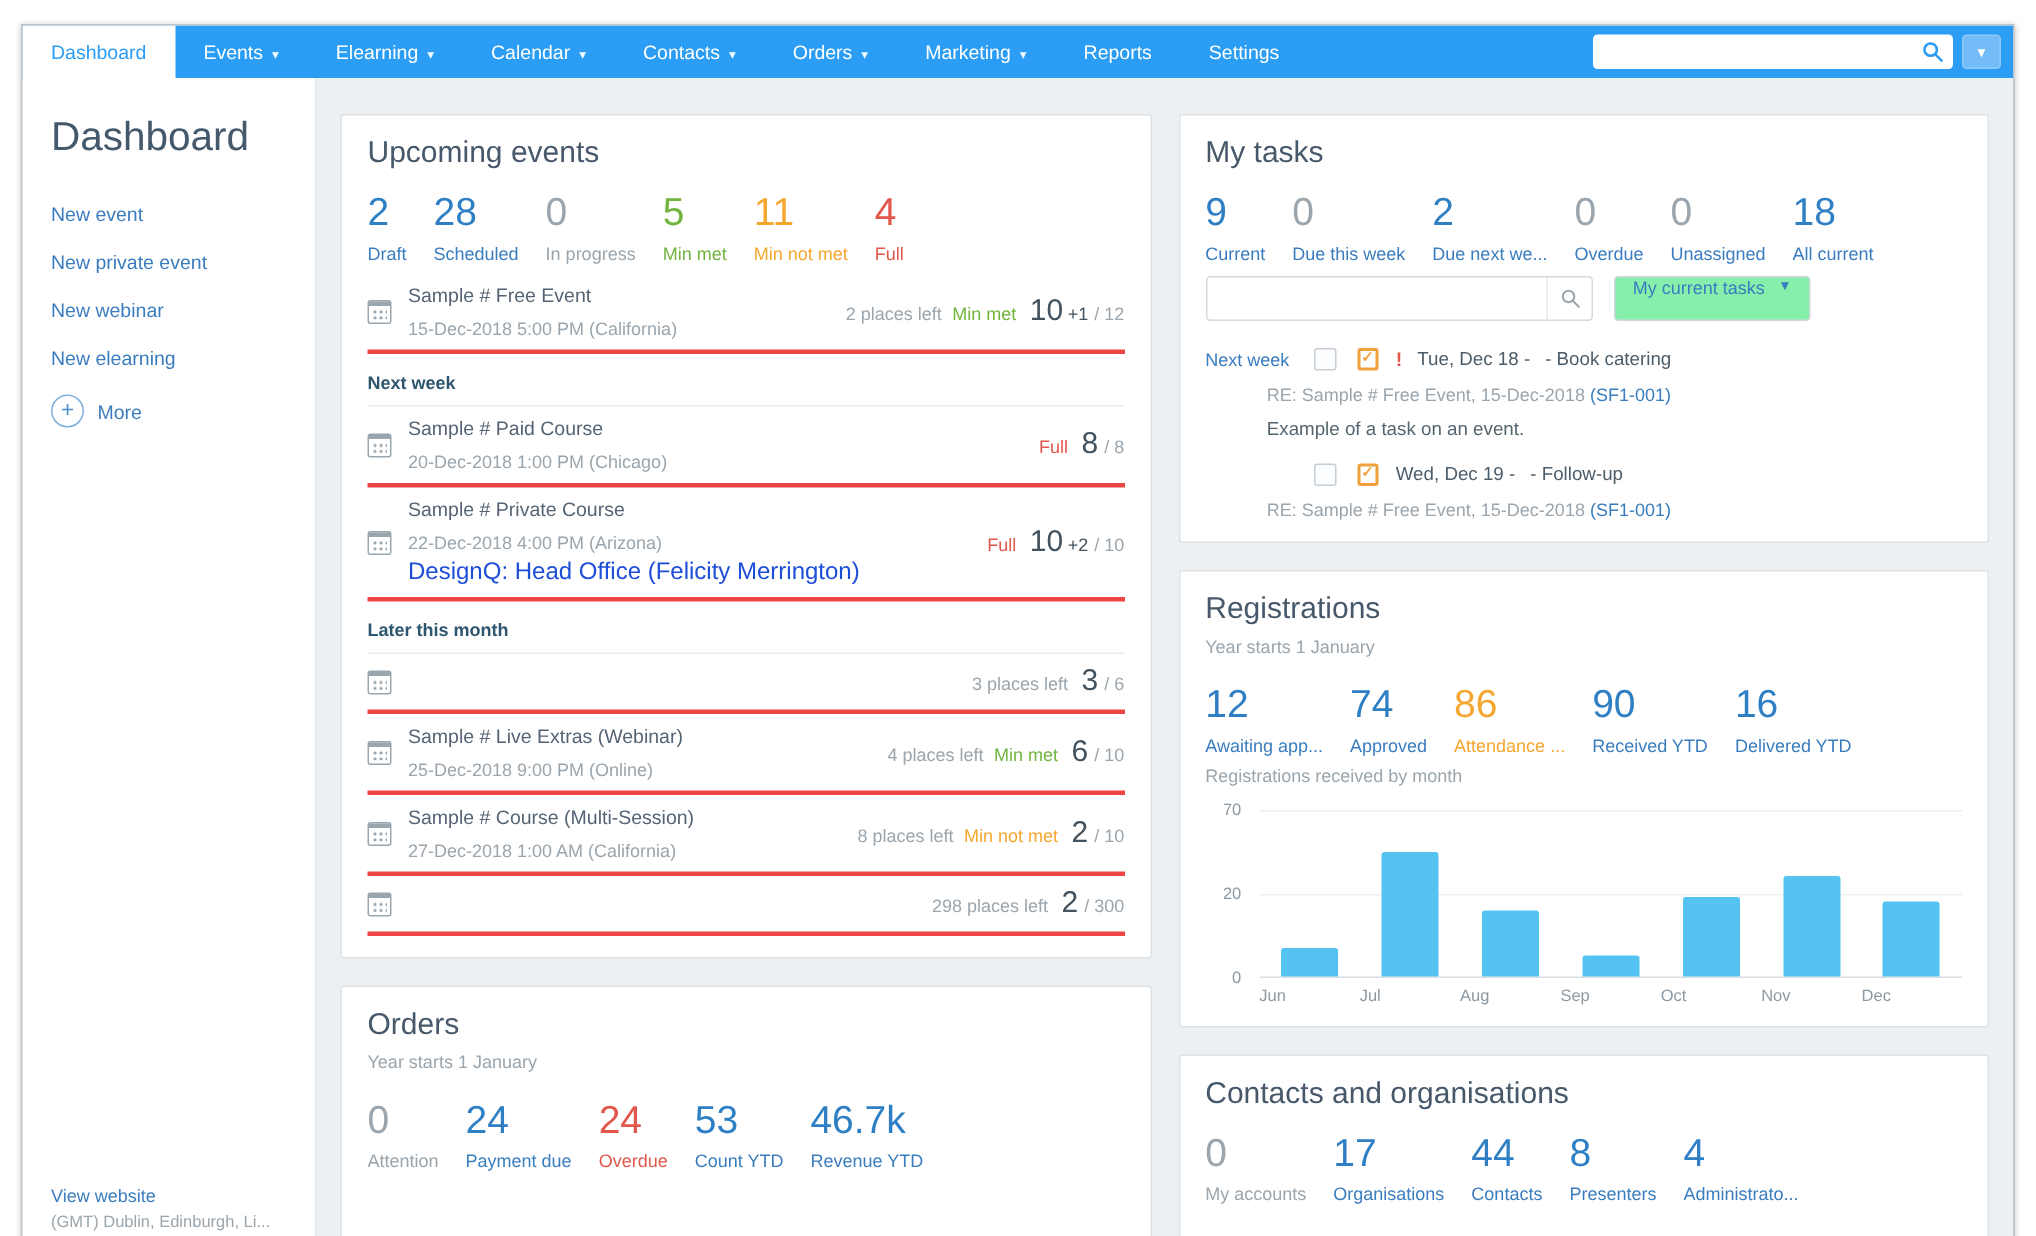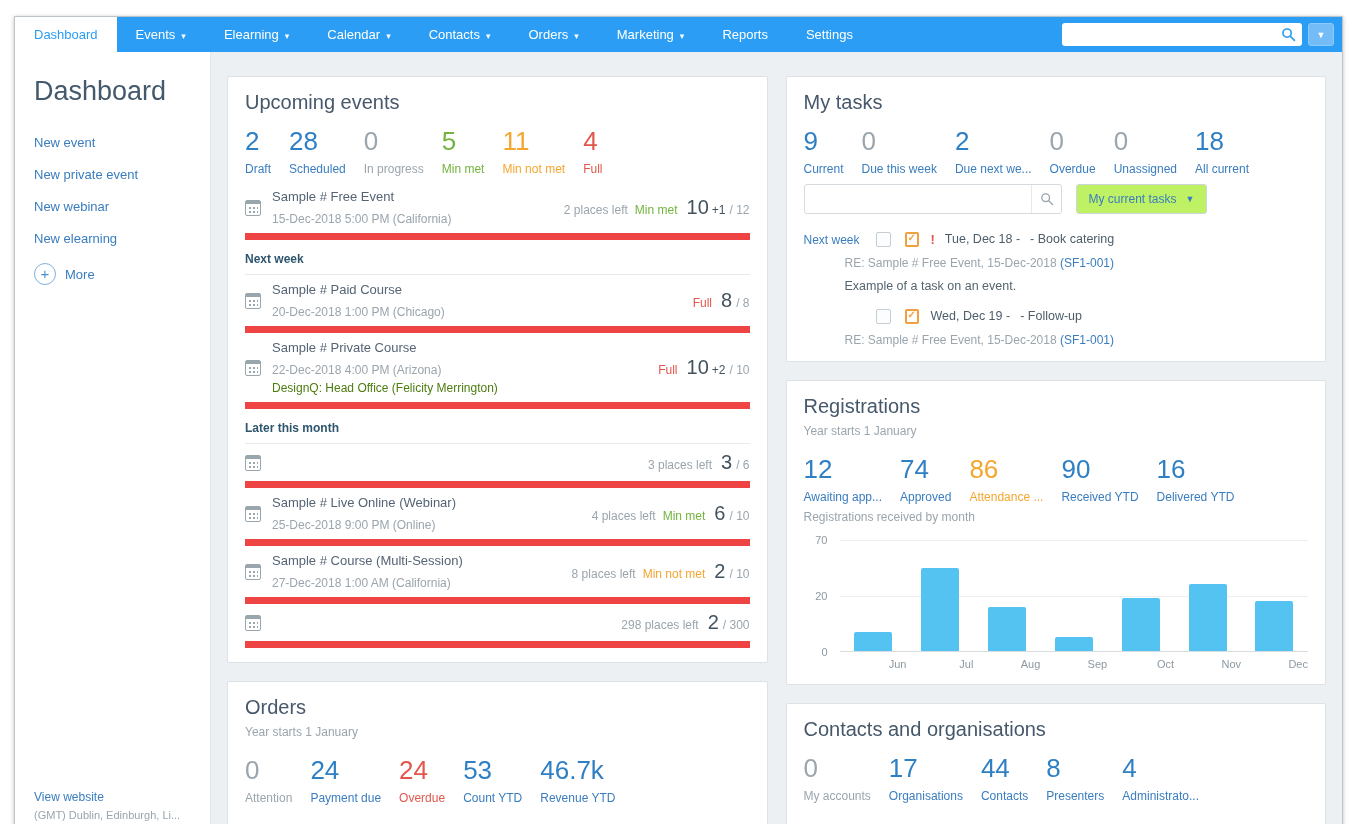--- a/index.html
+++ b/index.html
@@ -37,42 +37,42 @@
   .card-sub{font-size:12px;color:#9aa5ad;margin:-6px 0 16px}
 
   .stats{display:flex;gap:18px;margin-bottom:6px}
   .stat .num{font-size:26px;line-height:30px;margin-bottom:6px;font-weight:400}
   .stat .lbl{font-size:12px;cursor:pointer;white-space:nowrap}
   .n-blue{color:#2e7fc4}.n-gray{color:#9aa5ad}.n-green{color:#72b43e}.n-orange{color:#f5a62f}.n-red{color:#e2574c}
   .l-blue{color:#3a7dbf}.l-gray{color:#9aa5ad}.l-green{color:#72b43e}.l-orange{color:#f5a62f}.l-red{color:#e2574c}
 
   
   .sec-head{font-size:12px;font-weight:bold;color:#2e566e;padding:10px 0 8px;border-bottom:1px solid #e7ebee;margin-top:2px}
-  .ev-row{display:flex;align-items:center;padding:7px 0;border-bottom:7px solid #ef4444}
+  .ev-row{display:flex;align-items:center;padding:7px 0;border-bottom:3px solid #ef4444}
   .cal-icon{flex:0 0 16px;width:16px;height:16px;border:1px solid #9aa6ae;border-radius:2px;margin-right:11px;position:relative;background:linear-gradient(#9aa6ae 0 3px,#fff 3px)}
   .cal-icon::after{content:"";position:absolute;left:2px;top:5px;right:2px;bottom:2px;background-image:radial-gradient(circle,#9aa6ae 1px,transparent 1.1px);background-size:4px 4px}
   .ev-main{min-width:0}
   .ev-title{font-size:13px;color:#556475}
   .ev-date{font-size:12px;color:#9aa5ad;margin-top:8px}
-  .ev-venue{font-size:12px;color:#4d7c0f;margin-top:4px;cursor:pointer}
+  .ev-venue{font-size:16px;color:#1d4ed8;margin-top:4px;cursor:pointer}
   .ev-right{margin-left:auto;display:flex;align-items:baseline;white-space:nowrap;padding-left:10px}
   .ev-right .places{font-size:12px;color:#9aa5ad}
   .ev-right .status{font-size:12px;margin-left:7px}
   .st-green{color:#72b43e}.st-orange{color:#f5a62f}.st-red{color:#e2574c}
   .ev-right .count{font-size:20px;color:#42525e;margin-left:9px}
   .ev-right .plus{font-size:12px;color:#42525e;margin-left:3px}
   .ev-right .total{font-size:12px;color:#9aa5ad;margin-left:4px}
 
   
   .task-controls{display:flex;align-items:center;margin:8px 0 6px}
   .task-search{position:relative}
   .task-search input{width:258px;height:30px;border:1px solid #d4dade;border-radius:3px;padding:0 36px 0 10px;font-size:12px;outline:none;color:#44586a}
   .task-search .divider{position:absolute;right:30px;top:1px;bottom:1px;width:1px;background:#e4e9ec}
   .task-search .search-ic{position:absolute;right:8px;top:8px;cursor:pointer;line-height:0}
-  .task-filter{margin-left:14px;height:30px;padding:0 12px;border:1px solid #cfd6db;border-radius:3px;background:#bef264;color:#3a7dbf;font-size:12px;display:flex;align-items:center;gap:9px;cursor:pointer}
+  .task-filter{margin-left:14px;height:30px;padding:0 12px;border:1px solid #cfd6db;border-radius:3px;background:#86efac;color:#3a7dbf;font-size:12px;display:flex;gap:9px;cursor:pointer}
   .task-filter .f-caret{color:#3a7dbf;font-size:9px}
   .task-block{margin-top:4px}
   .task-row{display:flex;align-items:flex-start;padding-top:12px;font-size:12.5px}
   .task-gutter{flex:0 0 72px;font-size:12px;color:#3a7dbf;padding-top:1px}
   .checkbox{flex:0 0 15px;width:15px;height:15px;border:1px solid #c6cdd3;border-radius:2px;background:#fcfdfe;margin-right:14px;cursor:pointer}
   .clip-icon{flex:0 0 14px;width:14px;height:15px;border:2px solid #f0a03c;border-radius:2px;margin-right:12px;position:relative}
   .clip-icon::after{content:"\2713";position:absolute;left:1px;top:-2px;font-size:10px;color:#f0a03c;font-weight:bold}
   .task-bang{color:#e2574c;font-weight:bold;margin-right:10px;font-size:13px}
   .task-date{color:#4c5d6a;margin-right:10px}
   .task-name{color:#4c5d6a;cursor:pointer}
@@ -85,21 +85,21 @@
   .chart{display:flex}
   .y-axis{flex:0 0 30px;position:relative;height:112px;margin-right:6px}
   .y-axis .yt{position:absolute;right:6px;font-size:11px;color:#8d99a2;transform:translateY(-50%)}
   .plot{flex:1;position:relative;height:112px;border-bottom:1px solid #d7dde1}
   .gridline{position:absolute;left:0;right:0;height:1px;background:#eceff1}
   .g40{top:0}.g20{top:50%}
   .bars{position:absolute;left:0;right:0;top:0;bottom:0;display:flex;align-items:flex-end}
   .bar-col{flex:1;display:flex;justify-content:center;align-items:flex-end;height:100%}
   .bar{width:38px;border-radius:2px 2px 0 0}
   .x-labels{display:flex;margin-left:36px;margin-top:6px}
-  .x-lab{flex:1;text-align:right;font-size:11px;color:#8d99a2}
+  .x-lab{flex:1;text-align:left;font-size:11px;color:#8d99a2}
 </style>
 </head>
 <body>
 
 <div class="app">
 
   <nav class="topnav">
     <div class="tab active"><span>Dashboard</span></div>
     <div class="tab"><span>Events</span><span class="caret">▾</span></div>
     <div class="tab"><span>Elearning</span><span class="caret">▾</span></div>
@@ -224,21 +224,21 @@
             <span class="cal-icon"></span>
             <div class="ev-right">
               <span class="places">3 places left</span>
               <span class="count">3</span>
               <span class="total">/ 6</span>
             </div>
           </div>
           <div class="ev-row">
             <span class="cal-icon"></span>
             <div class="ev-main">
-              <div class="ev-title">Sample # Live Online (Webinar)</div>
+              <div class="ev-title">Sample # Live Extras (Webinar)</div>
               <div class="ev-date">25-Dec-2018 9:00 PM (Online)</div>
             </div>
             <div class="ev-right">
               <span class="places">4 places left</span>
               <span class="status st-green">Min met</span>
               <span class="count">6</span>
               <span class="total">/ 10</span>
             </div>
           </div>
           <div class="ev-row">

